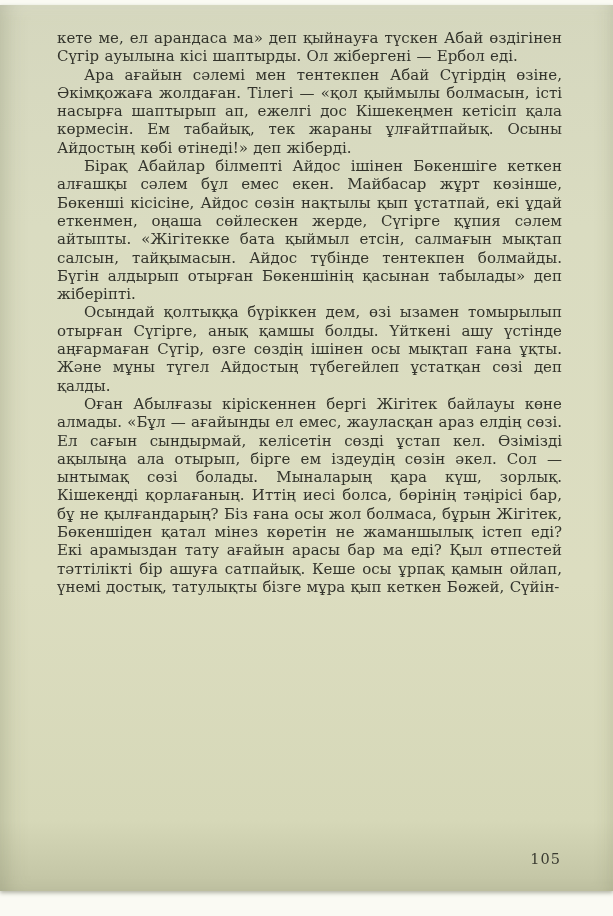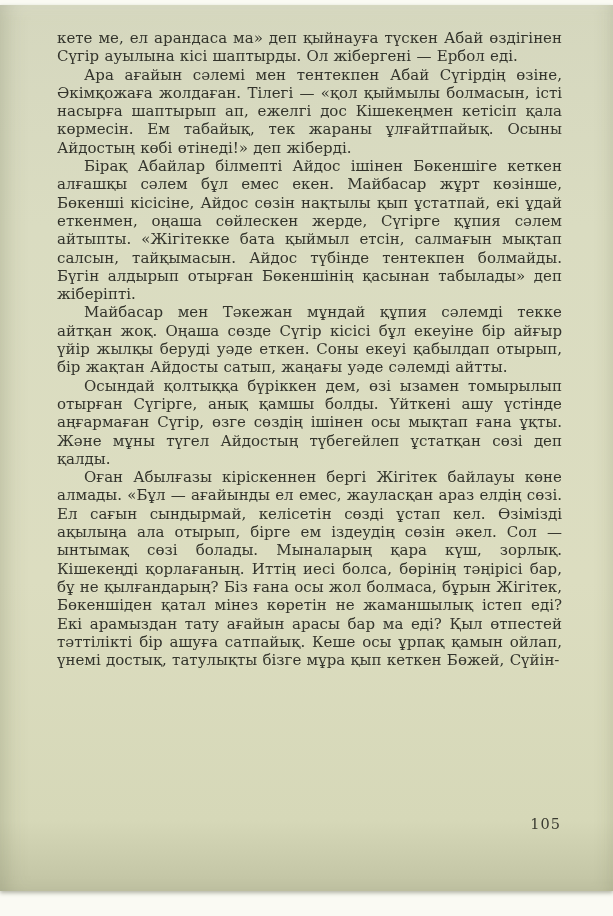--- a/index.html
+++ b/index.html
@@ -53,35 +53,34 @@
     padding: 0;
     text-indent: 27px;
     word-spacing: 0.5px;
   }
   .text-block p.continuation {
     text-indent: 0;
   }
   .page-number {
     position: absolute;
     right: 52px;
-    top: 811px;
+    top: 846px;
     font-size: 14.5px;
     letter-spacing: 1px;
     color: #3a3b31;
     text-align: center;
   }
 </style>
 </head>
 <body>
 
 <div class="scan">
   <div class="paper">
     <div class="text-block">
       <p class="continuation">кете ме, ел арандаса ма» деп қыйнауға түскен Абай өздігінен Сүгір ауылына кісі шаптырды. Ол жібергені — Ербол еді.</p>
       <p>Ара ағайын сәлемі мен тентекпен Абай Сүгірдің өзіне, Әкімқожаға жолдаған. Тілегі — «қол қыймылы болмасын, істі насырға шаптырып ап, ежелгі дос Кішекеңмен кетісіп қала көрмесін. Ем табайық, тек жараны ұлғайтпайық. Осыны Айдостың көбі өтінеді!» деп жіберді.</p>
       <p>Бірақ Абайлар білмепті Айдос ішінен Бөкеншіге кеткен алғашқы сәлем бұл емес екен. Майбасар жұрт көзінше, Бөкенші кісісіне, Айдос сөзін нақтылы қып ұстатпай, екі ұдай еткенмен, оңаша сөйлескен жерде, Сүгірге құпия сәлем айтыпты. «Жігітекке бата қыймыл етсін, салмағын мықтап салсын, тайқымасын. Айдос түбінде тентекпен болмайды. Бүгін алдырып отырған Бөкеншінің қасынан табылады» деп жіберіпті.</p>
-      <p>Майбасар мен Тәкежан мұндай құпия сәлемді текке айтқан жоқ. Оңаша сөзде Сүгір кісісі бұл екеуіне бір айғыр үйір жылқы беруді уәде еткен. Соны екеуі қабылдап отырып, бір жақтан Айдосты сатып, жаңағы уәде сәлемді айтты.</p>
       <p>Осындай қолтыққа бүріккен дем, өзі ызамен томырылып отырған Сүгірге, анық қамшы болды. Үйткені ашу үстінде аңғармаған Сүгір, өзге сөздің ішінен осы мықтап ғана ұқты. Және мұны түгел Айдостың түбегейлеп ұстатқан сөзі деп қалды.</p>
       <p>Оған Абылғазы кіріскеннен бергі Жігітек байлауы көне алмады. «Бұл — ағайынды ел емес, жауласқан араз елдің сөзі. Ел сағын сындырмай, келісетін сөзді ұстап кел. Өзімізді ақылыңа ала отырып, бірге ем іздеудің сөзін әкел. Сол — ынтымақ сөзі болады. Мыналарың қара күш, зорлық. Кішекеңді қорлағаның. Иттің иесі болса, бөрінің тәңірісі бар, бұ не қылғандарың? Біз ғана осы жол болмаса, бұрын Жігітек, Бөкеншіден қатал мінез көретін не жаманшылық істеп еді? Екі арамыздан тату ағайын арасы бар ма еді? Қыл өтпестей тәттілікті бір ашуға сатпайық. Кеше осы ұрпақ қамын ойлап, үнемі достық, татулықты бізге мұра қып кеткен Бөжей, Сүйін-</p>
     </div>
     <div class="page-number">105</div>
   </div>
 </div>
 
 </body></html>

